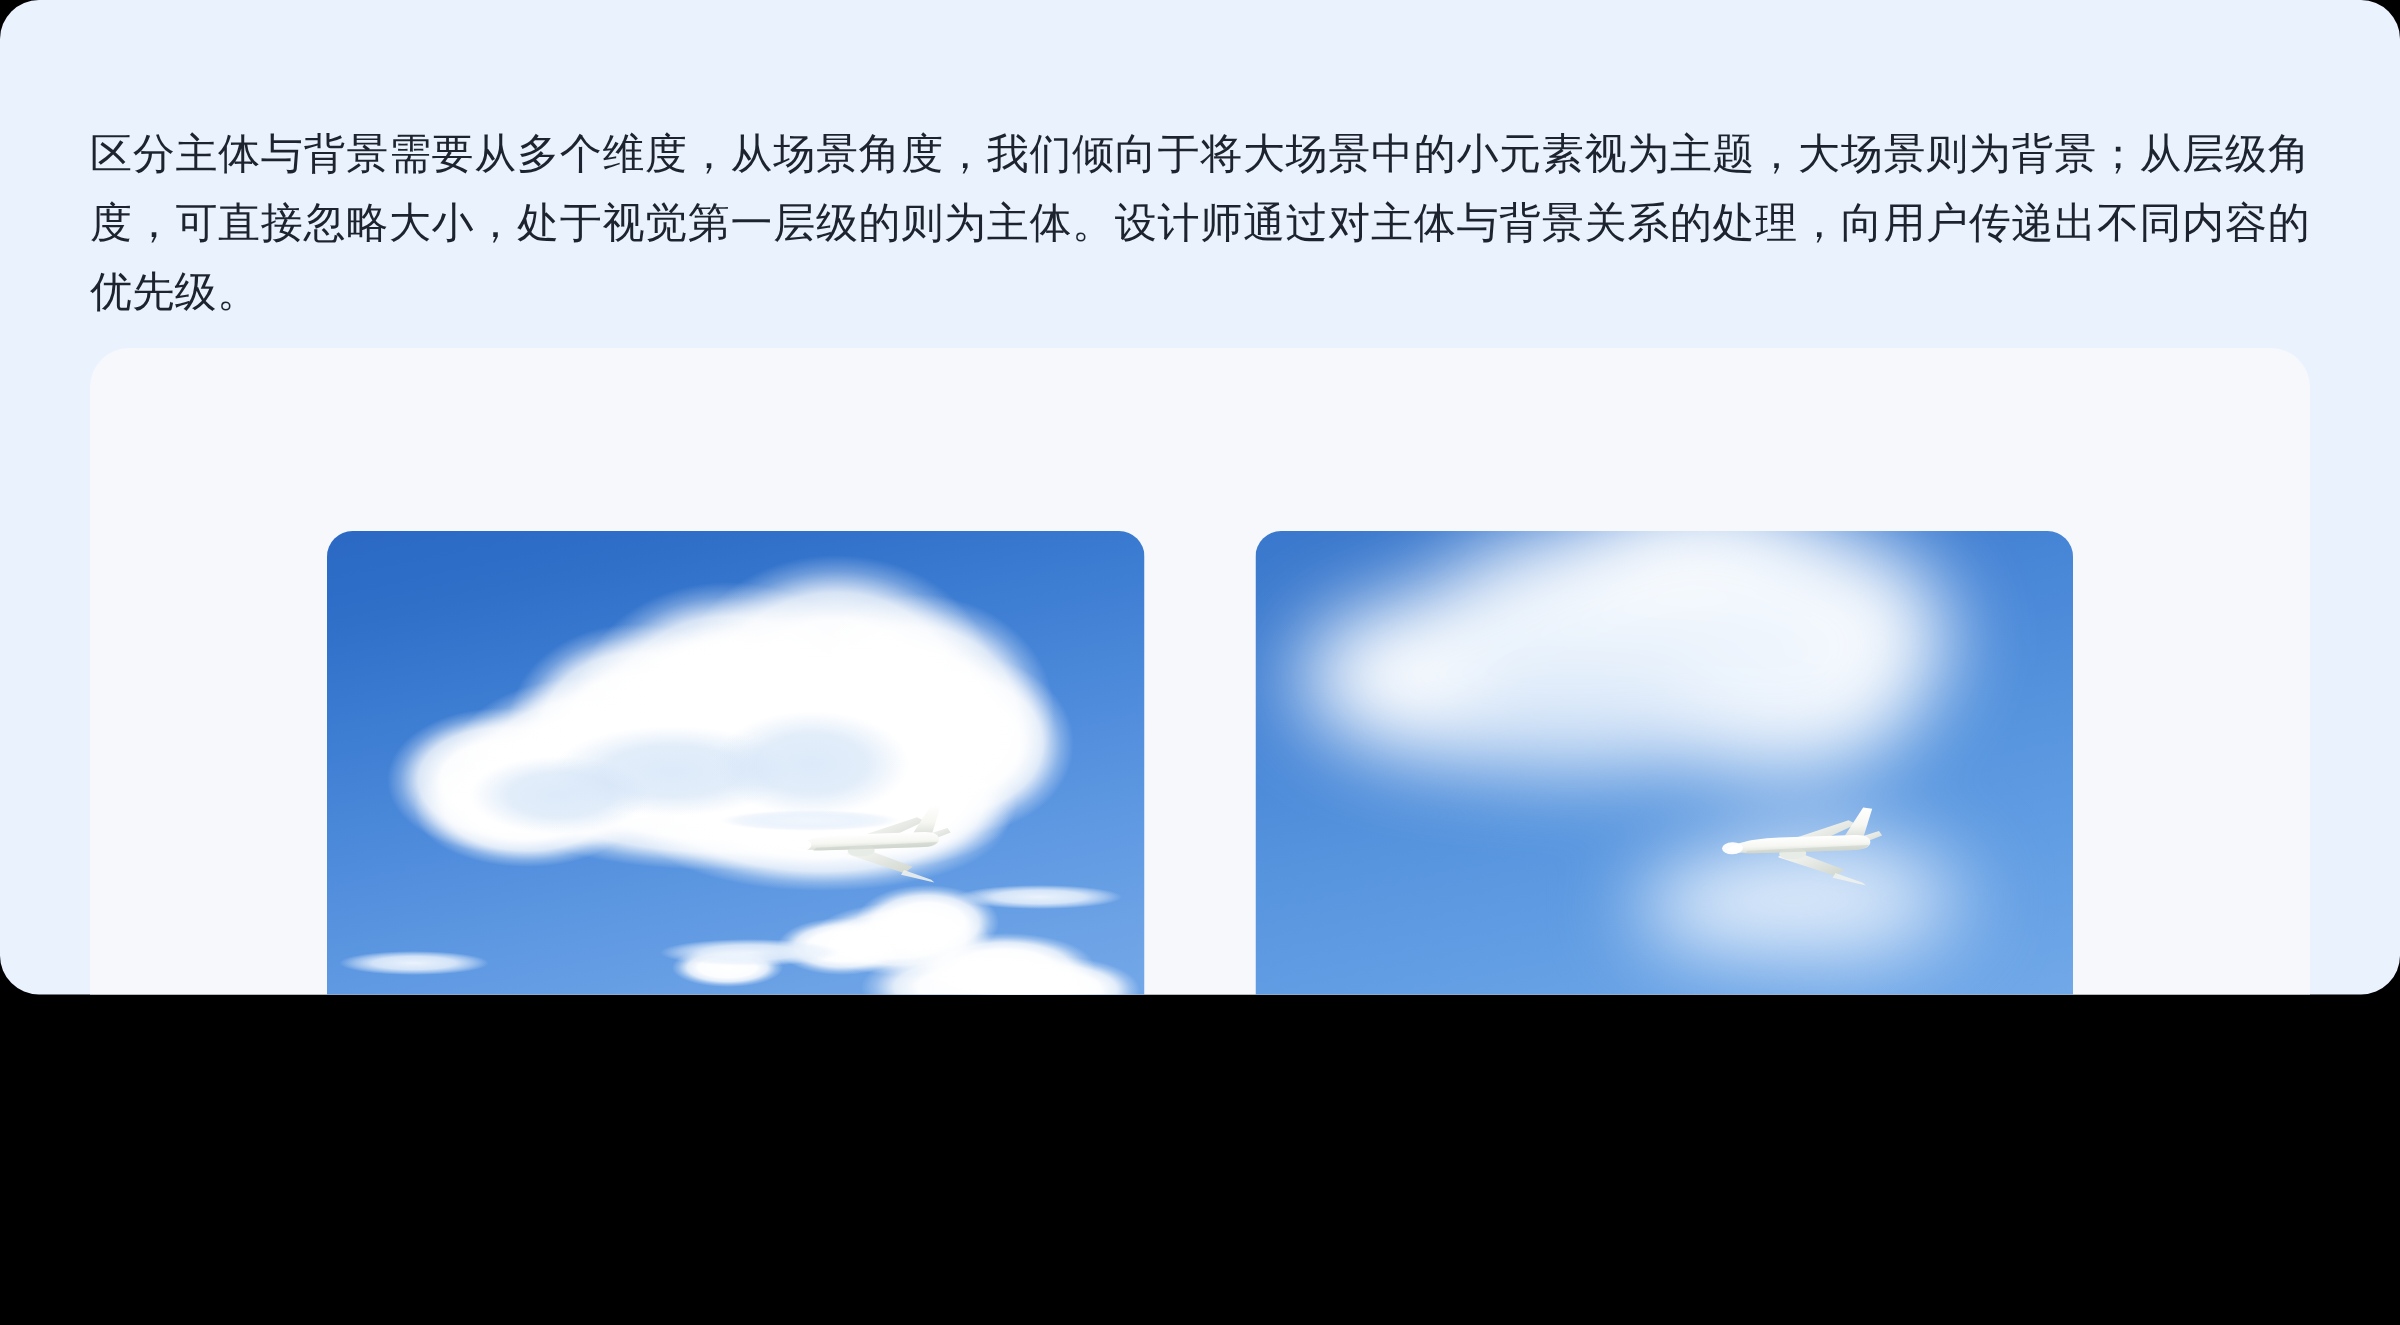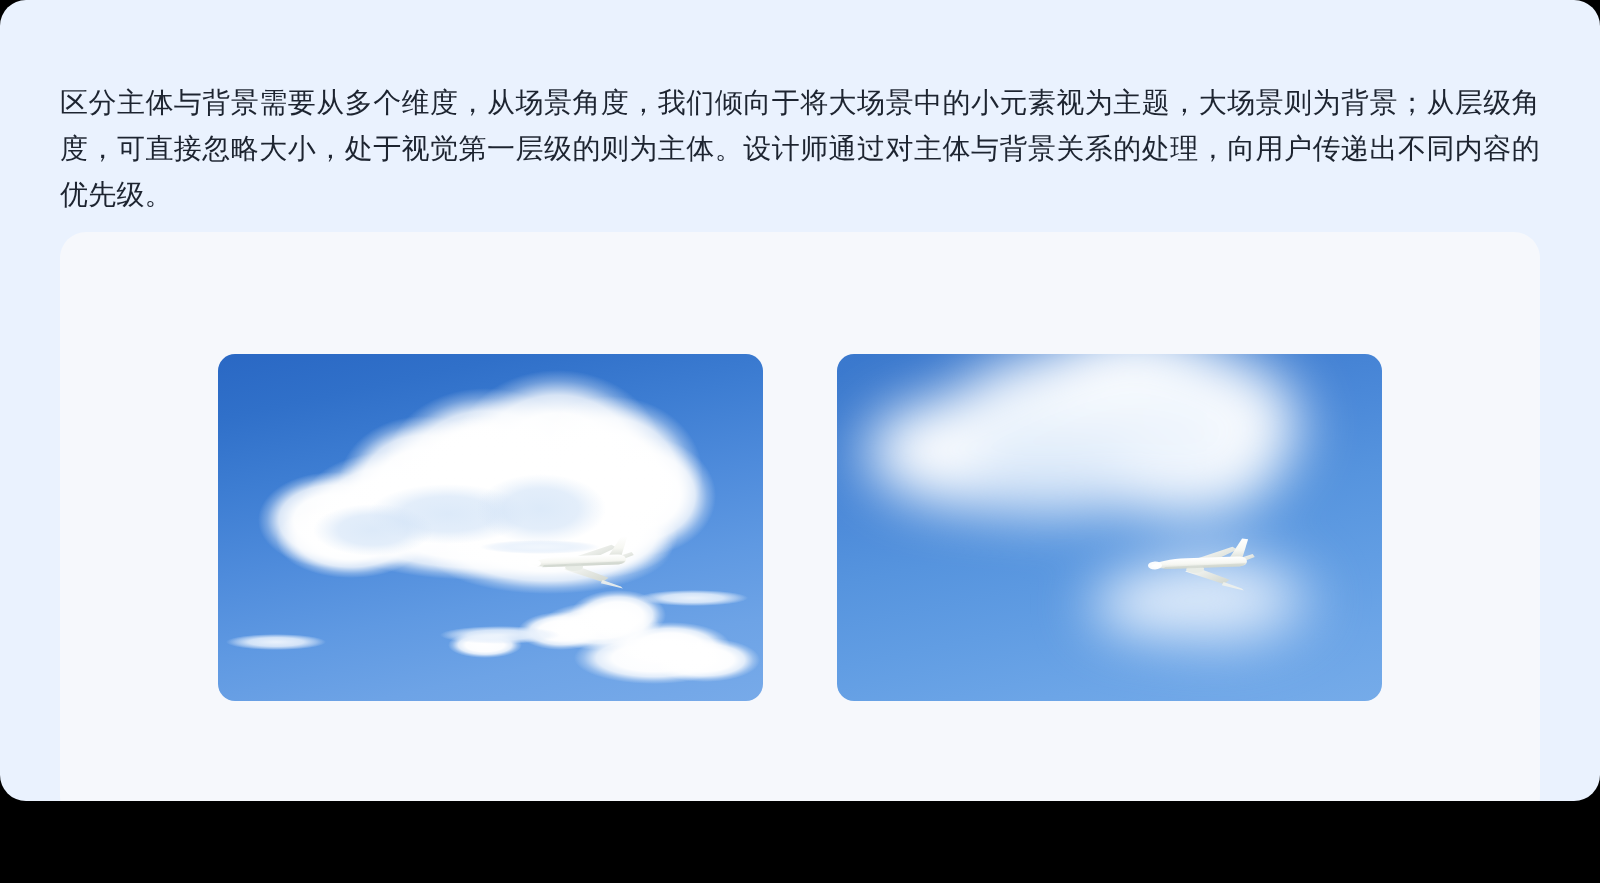--- a/index.html
+++ b/index.html
@@ -11,21 +11,21 @@
   body {
     width: 1600px;
     height: 883px;
     overflow: hidden;
     font-family: "Liberation Sans", "DejaVu Sans", sans-serif;
   }
 
   .page {
     position: relative;
     width: 1600px;
-    height: 801px;
+    height: 663px;
     background: #eaf2fe;
     border-radius: 26px;
     overflow: hidden;
     box-sizing: border-box;
   }
 
   
   .paragraph {
     position: absolute;
     left: 60px;

